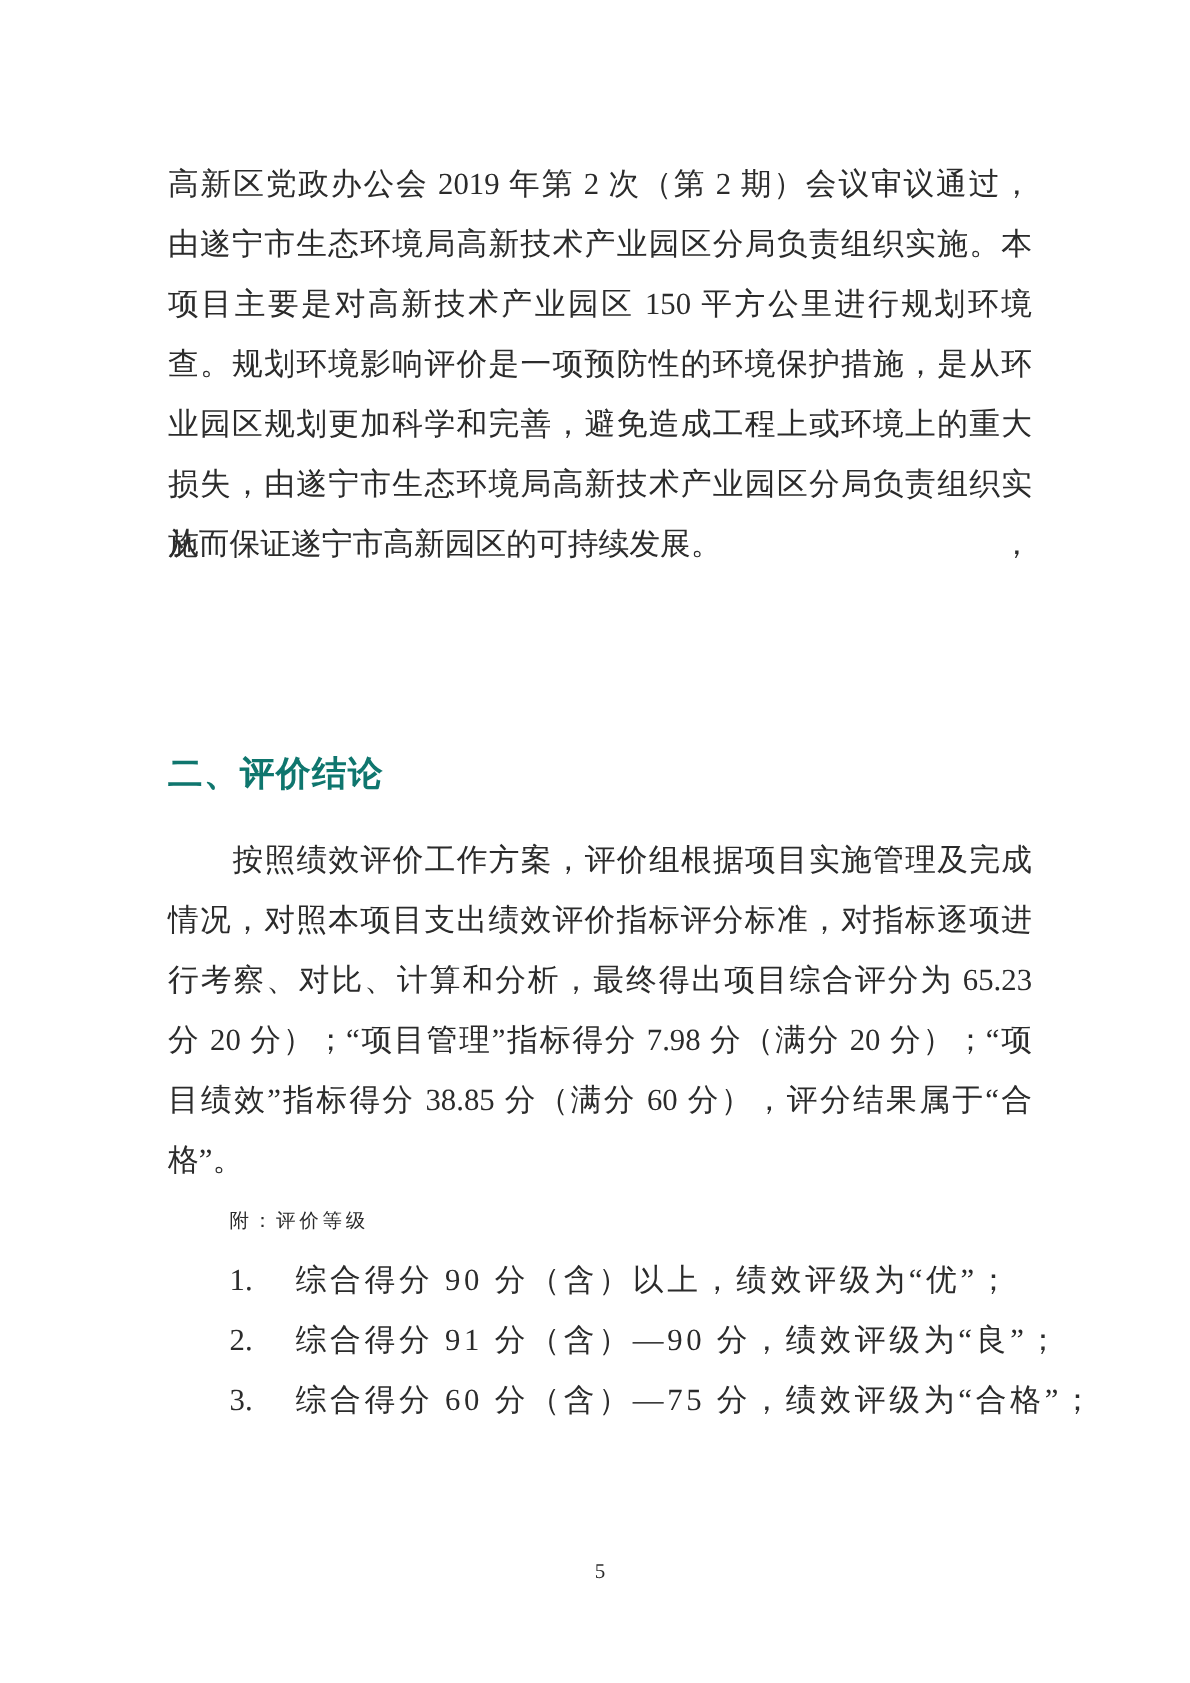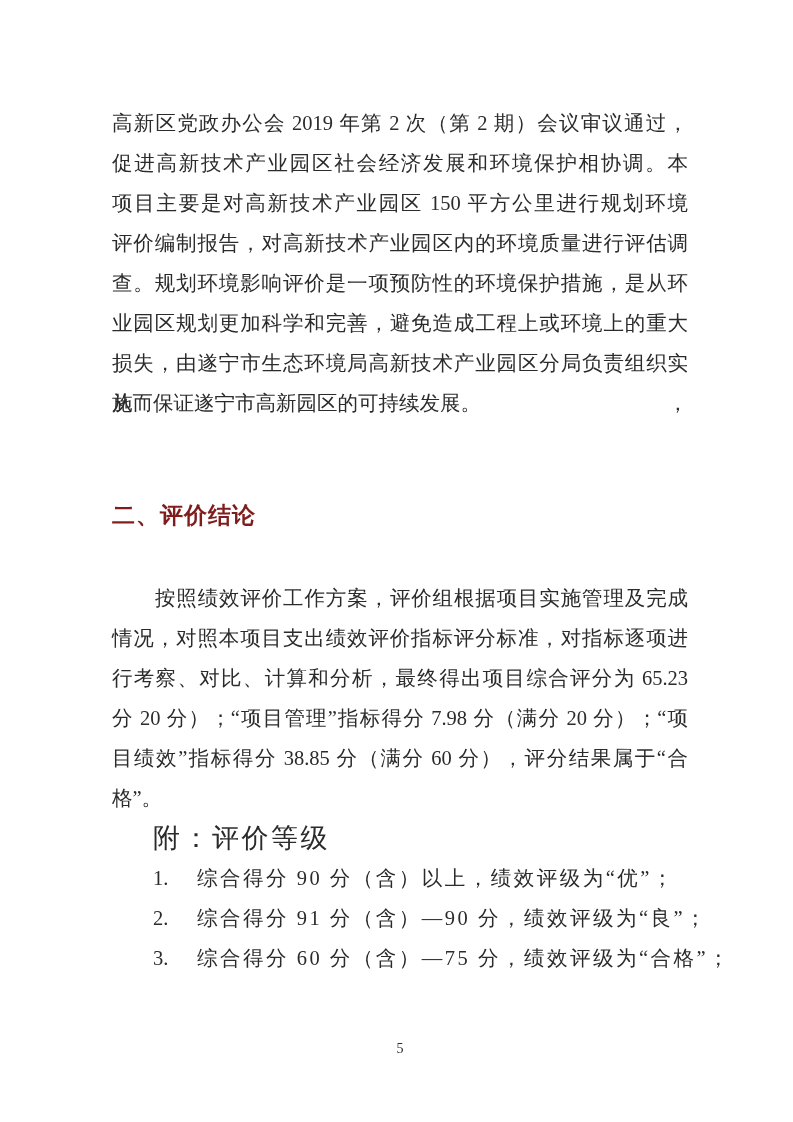--- a/index.html
+++ b/index.html
@@ -16,39 +16,39 @@
     font-family: "Liberation Serif", "DejaVu Serif", serif;
     color: #2b2b2b;
   }
   
   .para {
     position: absolute;
     left: 112px;
     width: 576px;
   }
   .para1 { top: 103px; }
-  .para2 { top: 578px; }
+  .para2 { top: 554px; }
   .line {
     font-size: 20.5px;
     line-height: 40px;
     height: 40px;
     text-align: justify;
     text-align-last: justify;
     white-space: normal;
   }
   .line.lastline {
     text-align: right;
     text-align-last: left;
   }
   .line.indent1 {
     padding-left: 43px;
   }
   
   .attach-row {
-    font-size: 27px;
+    font-size: 13px;
     line-height: 40px;
     height: 40px;
     padding-left: 41px;
     letter-spacing: 2.5px;
     text-align: left;
     text-align-last: left;
   }
   .grade-row {
     font-size: 20.5px;
     line-height: 40px;
@@ -70,21 +70,21 @@
   .heading {
     position: absolute;
     left: 112px;
     top: 497px;
     width: 576px;
     margin: 0;
     font-family: "Liberation Sans", "DejaVu Sans", sans-serif;
     font-weight: 700;
     font-size: 23px;
     line-height: 36px;
-    color: #7f1d1d;
+    color: #0f766e;
     letter-spacing: 1px;
   }
   
   .pagenum {
     position: absolute;
     left: 112px;
     top: 1040px;
     width: 576px;
     text-align: center;
     font-size: 14px;
@@ -92,23 +92,22 @@
     color: #2b2b2b;
   }
 </style>
 </head>
 <body>
 
 <div class="page">
 
   <div class="para para1">
     <div class="line">高新区党政办公会 2019 年第 2 次（第 2 期）会议审议通过，</div>
-    <div class="line">促进高新技术产业园区社会经济发展和环境保护相协调。本</div>
+    <div class="line">由遂宁市生态环境局高新技术产业园区分局负责组织实施。本</div>
     <div class="line">项目主要是对高新技术产业园区 150 平方公里进行规划环境</div>
-    <div class="line">评价编制报告，对高新技术产业园区内的环境质量进行评估调</div>
     <div class="line">查。规划环境影响评价是一项预防性的环境保护措施，是从环</div>
     <div class="line">业园区规划更加科学和完善，避免造成工程上或环境上的重大</div>
     <div class="line">损失，由遂宁市生态环境局高新技术产业园区分局负责组织实施，</div>
     <div class="line lastline">从而保证遂宁市高新园区的可持续发展。</div>
   </div>
 
   <h2 class="heading">二、评价结论</h2>
 
   <div class="para para2">
     <div class="line indent1">按照绩效评价工作方案，评价组根据项目实施管理及完成</div>

